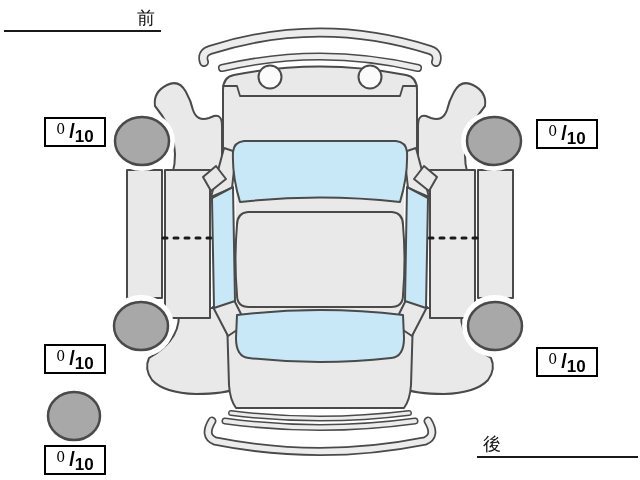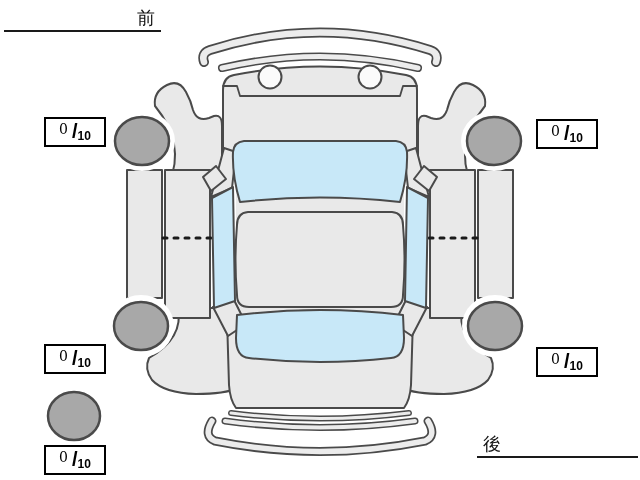--- a/index.html
+++ b/index.html
@@ -23,21 +23,21 @@
   
   .rate-box{
     position:absolute;width:58px;height:26px;border:2px solid #000;background:#fff;
     display:flex;align-items:center;justify-content:center;color:#000;
   }
   .rate-box .num{
     font-family:"DejaVu Serif","Liberation Serif",serif;
     font-size:14px;line-height:1;transform:translateY(-3px);margin-right:4px;
   }
   .rate-box .slash{font-weight:bold;font-size:20px;line-height:1;transform:translateY(-1px);}
-  .rate-box .den{font-weight:bold;font-size:12px;line-height:1;transform:translateY(4px);}
+  .rate-box .den{font-weight:bold;font-size:17px;line-height:1;transform:translateY(4px);}
 
   .pos-fl{left:44px;top:117px;}
   .pos-fr{left:536px;top:119px;}
   .pos-rl{left:44px;top:344px;}
   .pos-rr{left:536px;top:347px;}
   .pos-sp{left:44px;top:445px;}
 </style>
 </head>
 <body>
 

